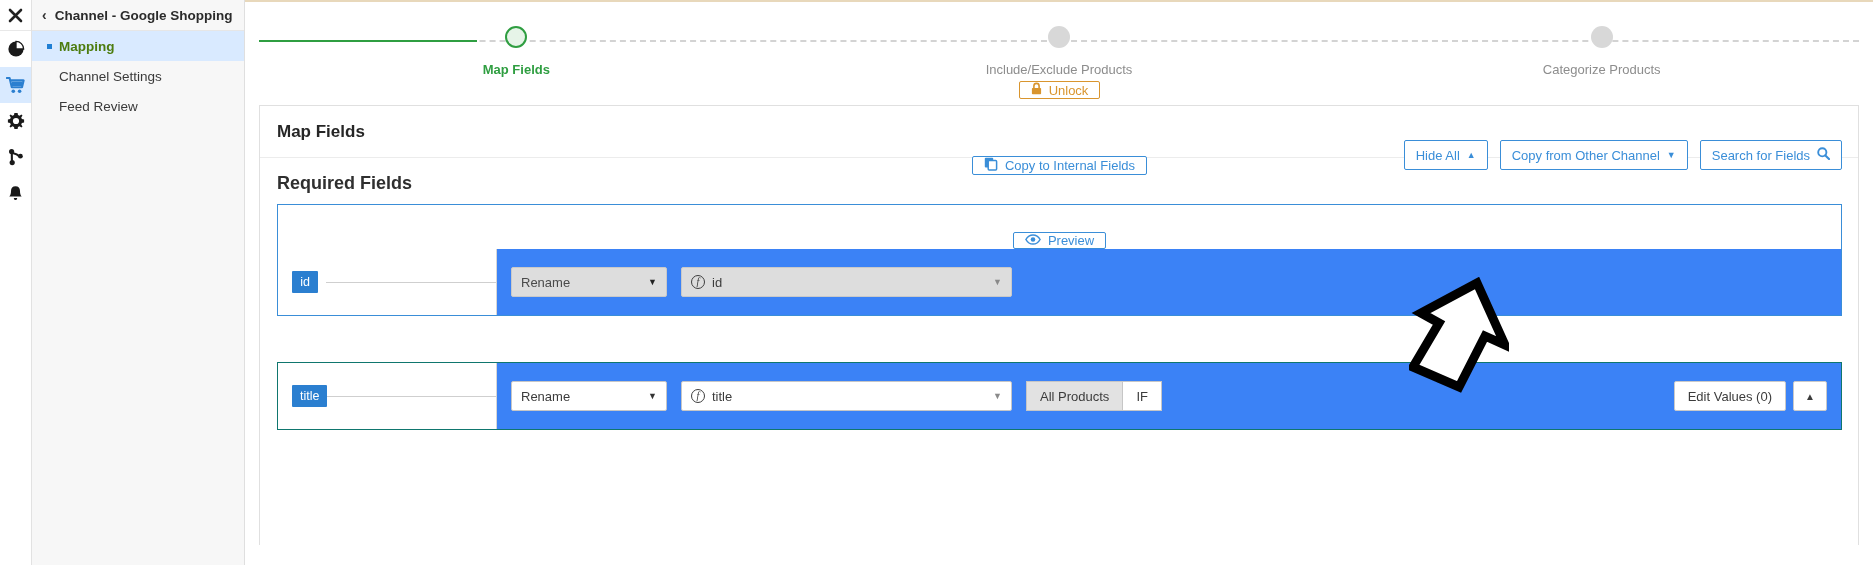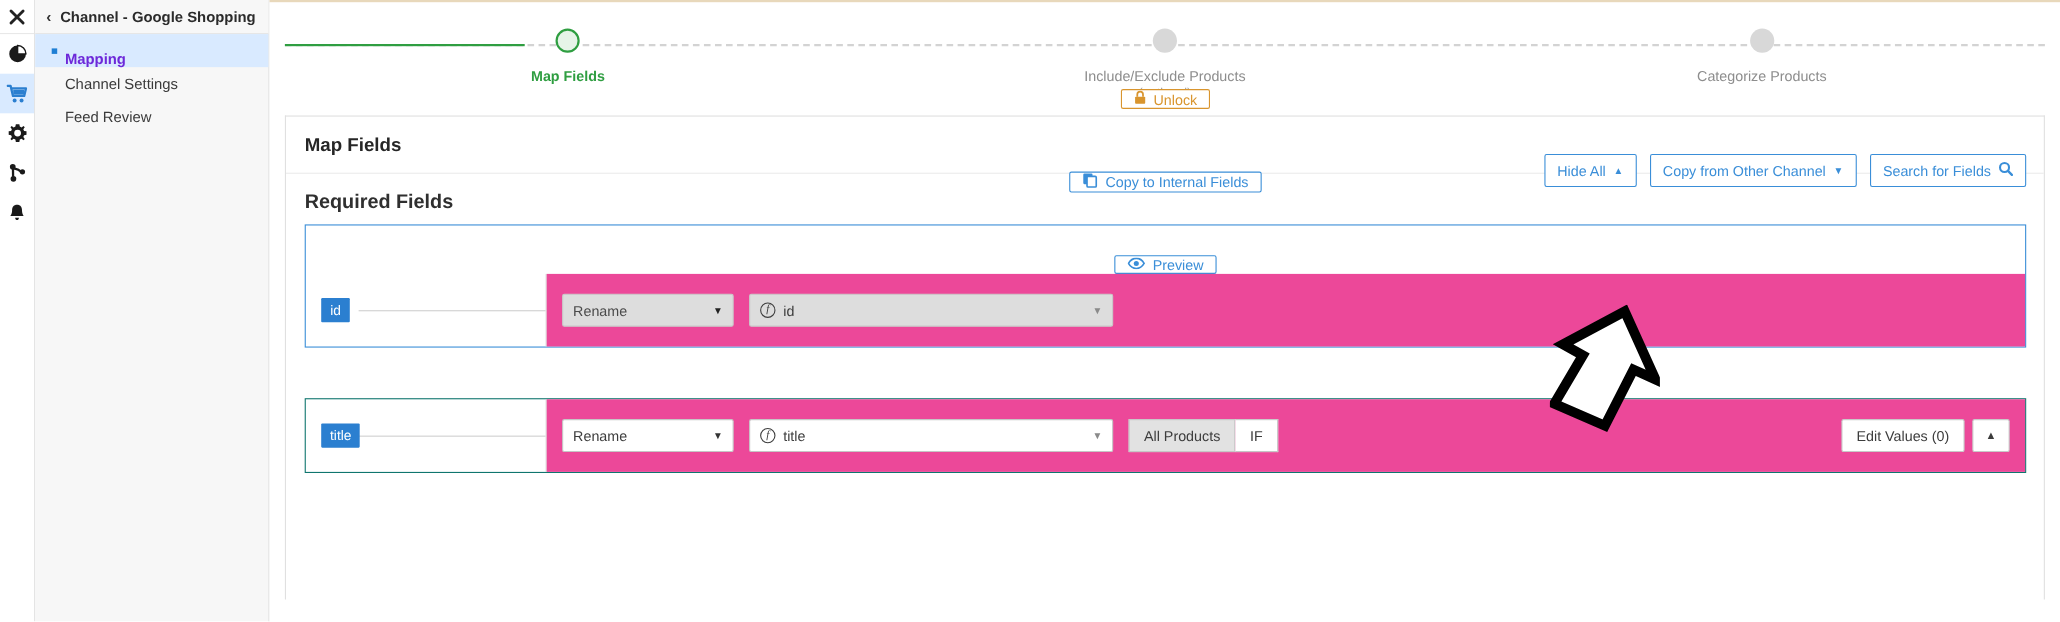--- a/index.html
+++ b/index.html
@@ -82,23 +82,22 @@
     display: flex;
     align-items: center;
     padding-left: 27px;
     font-size: 13.5px;
     color: #3a3a3a;
     cursor: pointer;
     position: relative;
   }
   .nav-item.selected {
     background: #d9eaff;
-    color: #6d28d9;
+    color: #4d7c0f;
     font-weight: bold;
-    align-items: flex-end;
   }
   .nav-item.selected::before {
     content: "";
     position: absolute;
     left: 15px;
     top: 13px;
     width: 5px;
     height: 5px;
     background: #1f7fd4;
   }
@@ -273,21 +272,21 @@
     background: #cfcfcf;
   }
   .col-divider {
     width: 1px;
     align-self: stretch;
     background: #d6d6d6;
   }
   .controls-col {
     flex: 1;
     align-self: stretch;
-    background: #ec4899;
+    background: #3b82f6;
     display: flex;
     align-items: center;
     gap: 14px;
     padding: 0 14px;
   }
 
   .select {
     height: 30px;
     width: 156px;
     border: 1px solid #c6c6c6;

